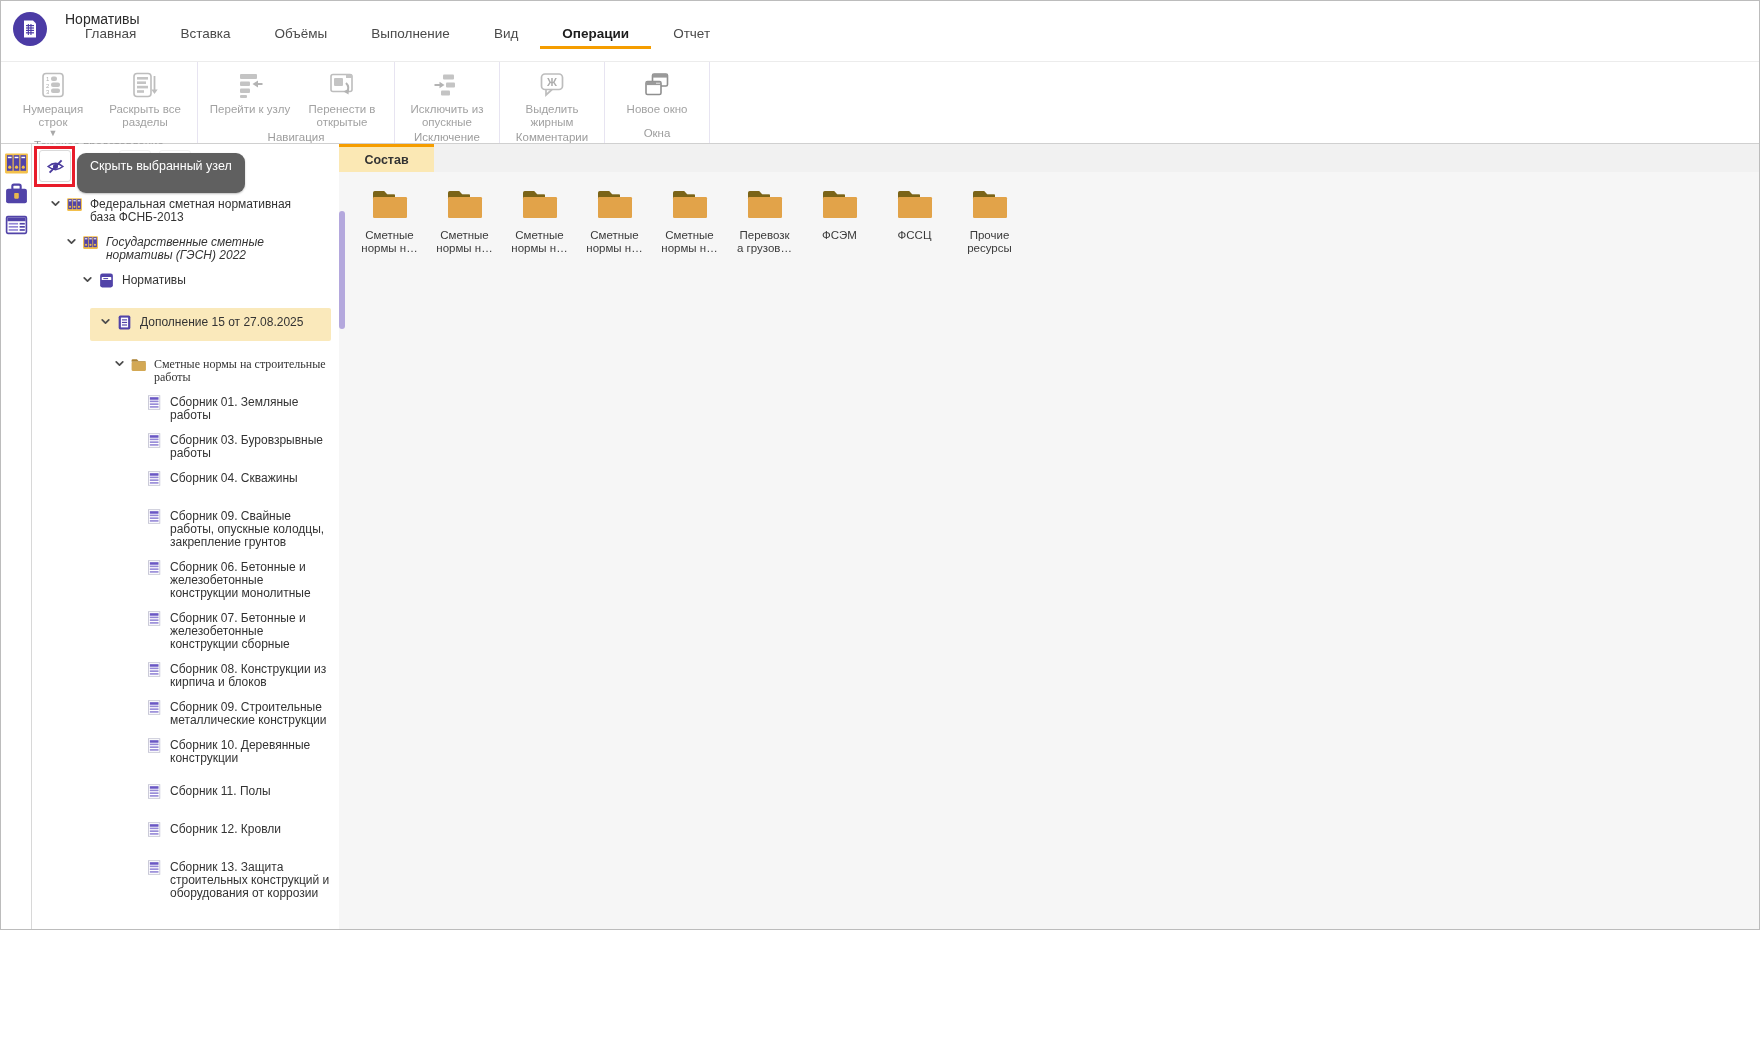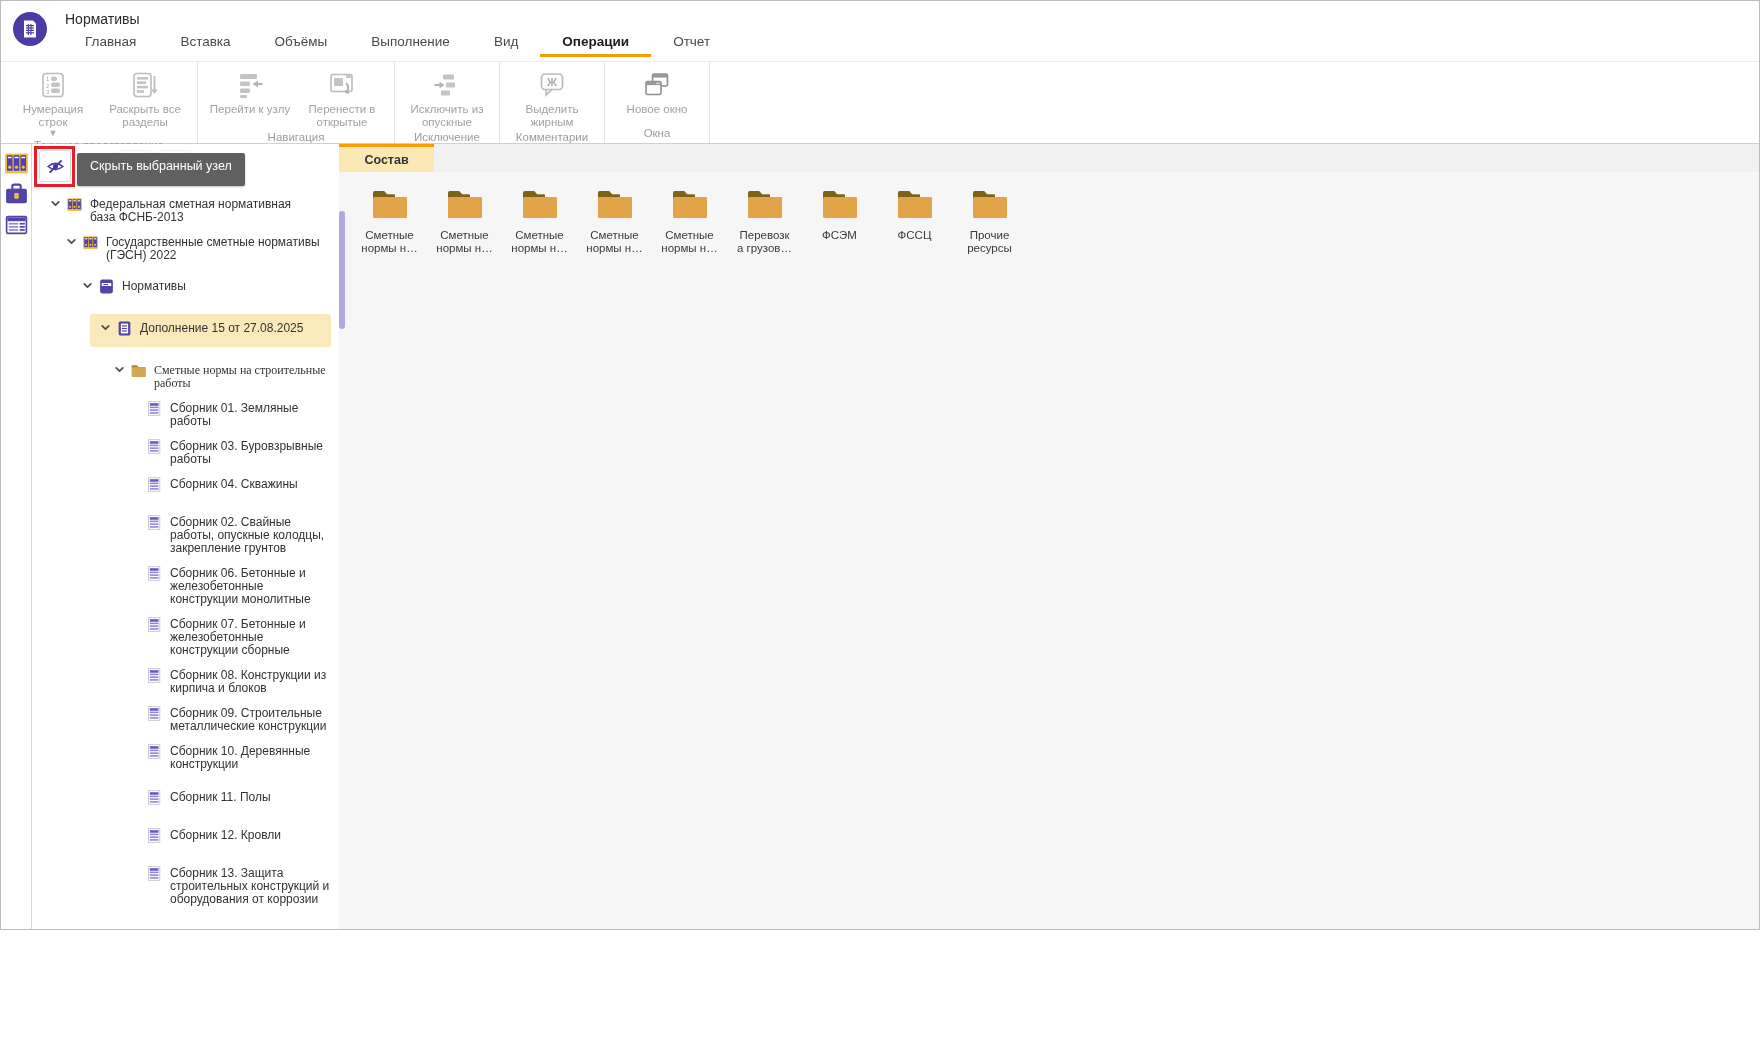--- a/index.html
+++ b/index.html
@@ -6,21 +6,21 @@
   html,body { background:#fff; }
   body { font-family:"Liberation Sans", sans-serif; width:1760px; height:1043px; position:relative; }
   #app { position:absolute; left:0; top:0; width:1760px; height:930px; background:#fff;
          border:1px solid #bcbcbc; overflow:hidden; }
 
   
   .header { position:absolute; left:0; top:0; right:0; height:60px; background:#fff; }
   .logo { position:absolute; left:12px; top:11px; width:34px; height:34px; border-radius:50%;
           background:#4b3ba5; display:flex; align-items:center; justify-content:center; }
   .app-title { position:absolute; left:64px; top:10px; font-size:14px; color:#2b2b2b; }
-  .nav-tabs { position:absolute; left:62px; bottom:4px; height:28px; display:flex; }
+  .nav-tabs { position:absolute; left:62px; bottom:12px; height:28px; display:flex; }
   .nav-tab { padding:0 22px; font-size:13.5px; color:#4a4a4a; display:flex; align-items:center;
              cursor:default; border-bottom:3px solid transparent; height:100%; }
   .nav-tab.active { font-weight:bold; color:#1d1d1d; border-bottom:3px solid #f59d00; }
 
   
   .ribbon { position:absolute; left:0; top:60px; right:0; height:83px; background:#fff;
             border-top:1px solid #ececec; border-bottom:1px solid #d0d0d0; display:flex; }
   .rgroup { display:flex; flex-direction:column; border-right:1px solid #e7e4f1; padding:5px 6px 1px; }
   .rbuttons { flex:1; display:flex; justify-content:center; align-items:flex-start; }
   .rbtn { width:92px; text-align:center; padding-top:2px; }
@@ -33,22 +33,22 @@
   .rail { position:absolute; left:0; top:143px; width:31px; bottom:0; background:#fff;
           border-right:1px solid #d8d8d8; display:flex; flex-direction:column; align-items:center; padding-top:4px; }
   .rail-btn { width:28px; height:30px; display:flex; align-items:center; justify-content:center; margin-bottom:1px; }
 
   
   .tree-panel { position:absolute; left:31px; top:143px; width:306px; bottom:0; background:#fff; overflow:hidden; }
   .tree-toolbar { position:relative; height:48px; }
   .tool-btn { position:absolute; top:6px; width:32px; height:32px; background:#fff;
               border:1px solid #dadada; border-radius:3px; display:flex; align-items:center; justify-content:center; }
   .tool-btn.ghost { border-color:#e6e6e6; opacity:.55; }
-  .tooltip { position:absolute; left:45px; top:9px; height:33px; line-height:26px; padding:0 13px;
-             background:#606060; color:#fff; font-size:12.5px; border-radius:2px; white-space:nowrap;
+  .tooltip { position:absolute; left:45px; top:9px; height:40px; line-height:26px; padding:0 13px;
+             background:#606060; color:#fff; font-size:12.5px; border-radius:9px; white-space:nowrap;
              z-index:20; box-shadow:0 1px 2px rgba(0,0,0,.25); }
   .red-box { position:absolute; left:33px; top:145px; width:41px; height:41px;
              border:3px solid #e81c2a; z-index:30; pointer-events:none; }
 
   .tree-list { padding:2px 0 0 0; }
   .trow { display:flex; }
   .trow-inner { display:flex; align-items:flex-start; padding:2px 4px 2px 2px; border-radius:2px; }
   .trow-inner.selected { background:#fae9bb; padding:6px 28px 6px 4px; }
   .chev { width:22px; min-width:22px; padding-top:2px; display:flex; justify-content:center; cursor:default; }
   .ticon { width:24px; min-width:24px; padding-top:0; }
@@ -320,21 +320,21 @@
                 </g>
     <g fill="#f3c04b">
                   <circle cx="3.8" cy="10.2" r="1"></circle>
                   <circle cx="8" cy="10.2" r="1"></circle>
                   <circle cx="12.2" cy="10.2" r="1"></circle>
                 </g>
               </svg></div>
             <div class="tlabel" style="max-width: 215px;">Федеральная сметная нормативная база ФСНБ-2013</div>
           </div>
         </div>
-        <div class="trow" style="padding-left: 26px; margin-bottom: 12px;">
+        <div class="trow" style="padding-left: 26px; margin-bottom: 6px; font-style: italic;">
           <div class="trow-inner">
             <div class="chev">
               <svg width="11" height="11" viewBox="0 0 11 11">
     <path d="M2.2 3.8 L5.5 7.2 L8.8 3.8" fill="none" stroke="#4d4d4d" stroke-width="1.7" stroke-linecap="round" stroke-linejoin="round"></path>
               </svg>
             </div>
             <div class="ticon"><svg width="17" height="17" viewBox="0 0 16 16">
     <rect x="1" y="2" width="14" height="12" rx="1" fill="#f3c04b"></rect>
     <g fill="#5143a8">
                   <rect x="2.1" y="3" width="3.5" height="9.4"></rect>
@@ -453,21 +453,21 @@
             <div class="chev"></div>
             <div class="ticon"><svg width="17" height="17" viewBox="0 0 16 16">
     <rect x="2.4" y="1.6" width="10.6" height="12.8" fill="#fff" stroke="#c2c2d2" stroke-width="0.8"></rect>
     <rect x="3.6" y="3" width="8.2" height="2.4" fill="#6a57c4"></rect>
     <g fill="#9487d6">
                   <rect x="3.6" y="6.2" width="8.2" height="1.5"></rect>
                   <rect x="3.6" y="8.8" width="8.2" height="1.5"></rect>
                   <rect x="3.6" y="11.4" width="8.2" height="1.5"></rect>
                 </g>
               </svg></div>
-            <div class="tlabel" style="max-width: 165px;">Сборник 02. Свайные работы, опускные колодцы, закрепление грунтов</div>
+            <div class="tlabel" style="max-width: 165px;">Сборник 09. Свайные работы, опускные колодцы, закрепление грунтов</div>
           </div>
         </div>
         <div class="trow" style="padding-left: 90px; margin-bottom: 6px;">
           <div class="trow-inner">
             <div class="chev"></div>
             <div class="ticon"><svg width="17" height="17" viewBox="0 0 16 16">
     <rect x="2.4" y="1.6" width="10.6" height="12.8" fill="#fff" stroke="#c2c2d2" stroke-width="0.8"></rect>
     <rect x="3.6" y="3" width="8.2" height="2.4" fill="#6a57c4"></rect>
     <g fill="#9487d6">
                   <rect x="3.6" y="6.2" width="8.2" height="1.5"></rect>

